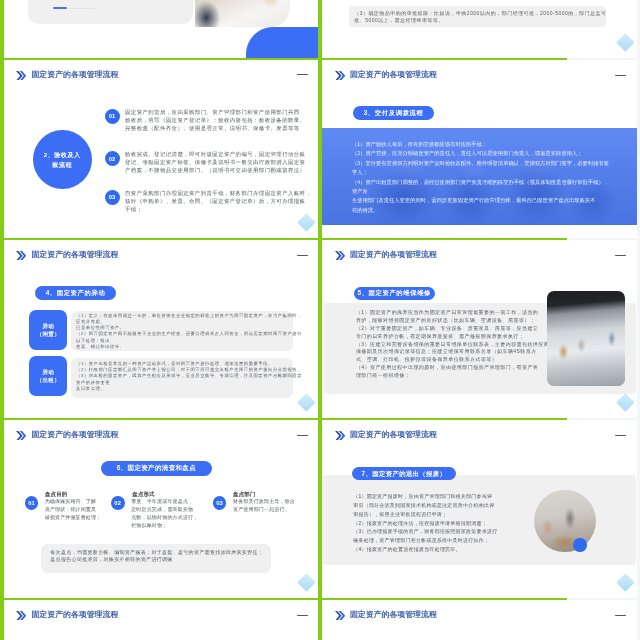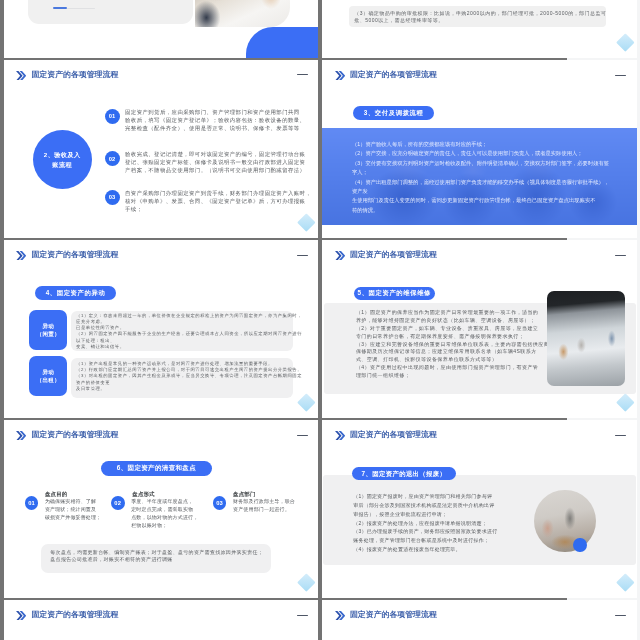--- a/index.html
+++ b/index.html
@@ -1,19 +1,19 @@
 <!DOCTYPE html>
 <html><head>
 <meta charset="utf-8">
 <title>fixed-asset-management-slides</title>
 <style>
   html,body{margin:0;padding:0;}
   body{width:640px;height:640px;background:#f4f5f6;
        font-family:"Liberation Sans",sans-serif;overflow:hidden;}
-  #grid{position:relative;width:567px;height:640px;background:#737373;}
+  #grid{position:relative;width:567px;height:640px;background:#84cc16;}
   .slide{position:absolute;background:#ffffff;overflow:hidden;}
 
   .sh{position:absolute;left:12.7px;display:flex;align-items:center;}
   .sh svg{display:block;}
   .chev{width:10.2px;height:9.6px;}
   .sht{margin-left:5.1px;font-size:7.9px;font-weight:700;color:#4163ac;
        letter-spacing:0px;white-space:nowrap;line-height:1;}
   .sh-dash{position:absolute;width:11px;height:1.5px;background:#4e5666;border-radius:1px;}
 
   .pill span{display:inline-block;}

